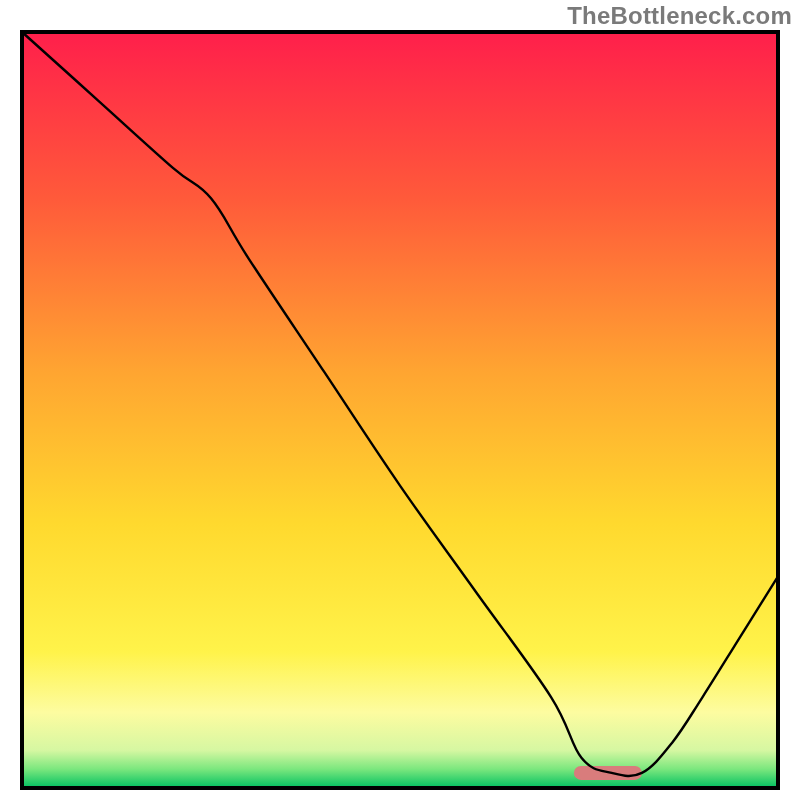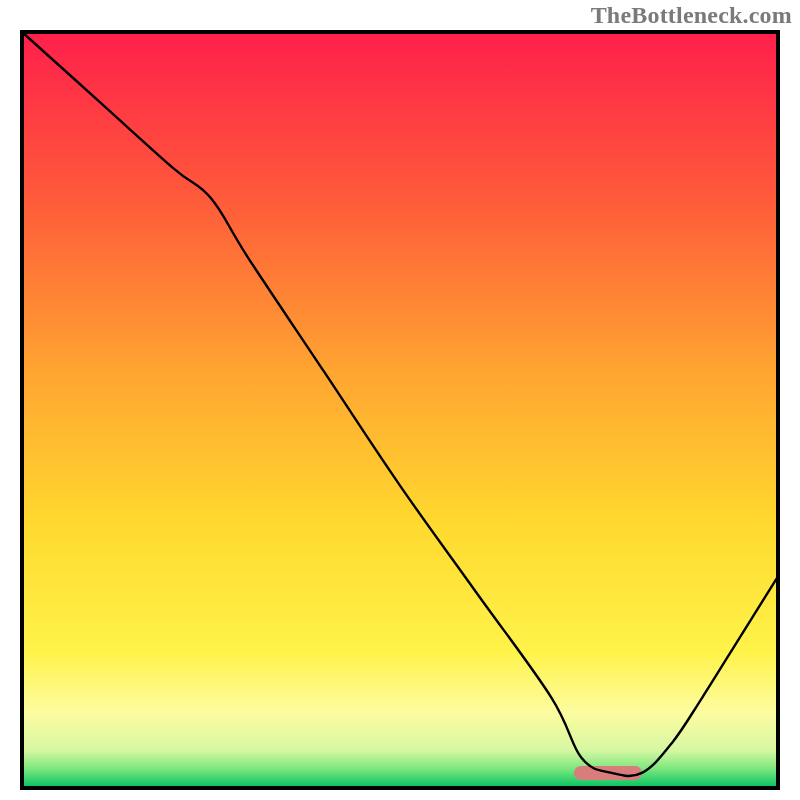--- a/index.html
+++ b/index.html
@@ -12,21 +12,21 @@
   }
   .wrap {
     position: relative;
     width: 800px;
     height: 800px;
   }
   .watermark {
     position: absolute;
     top: 2px;
     right: 8px;
-    font-family: Liberation Serif, serif;
+    font-family: Liberation Sans, sans-serif;
     font-size: 24px;
     font-weight: 600;
     color: #7a7a7a;
     letter-spacing: 0.2px;
     user-select: none;
   }
   .plot {
     position: absolute;
     left: 20px;
     top: 30px;

